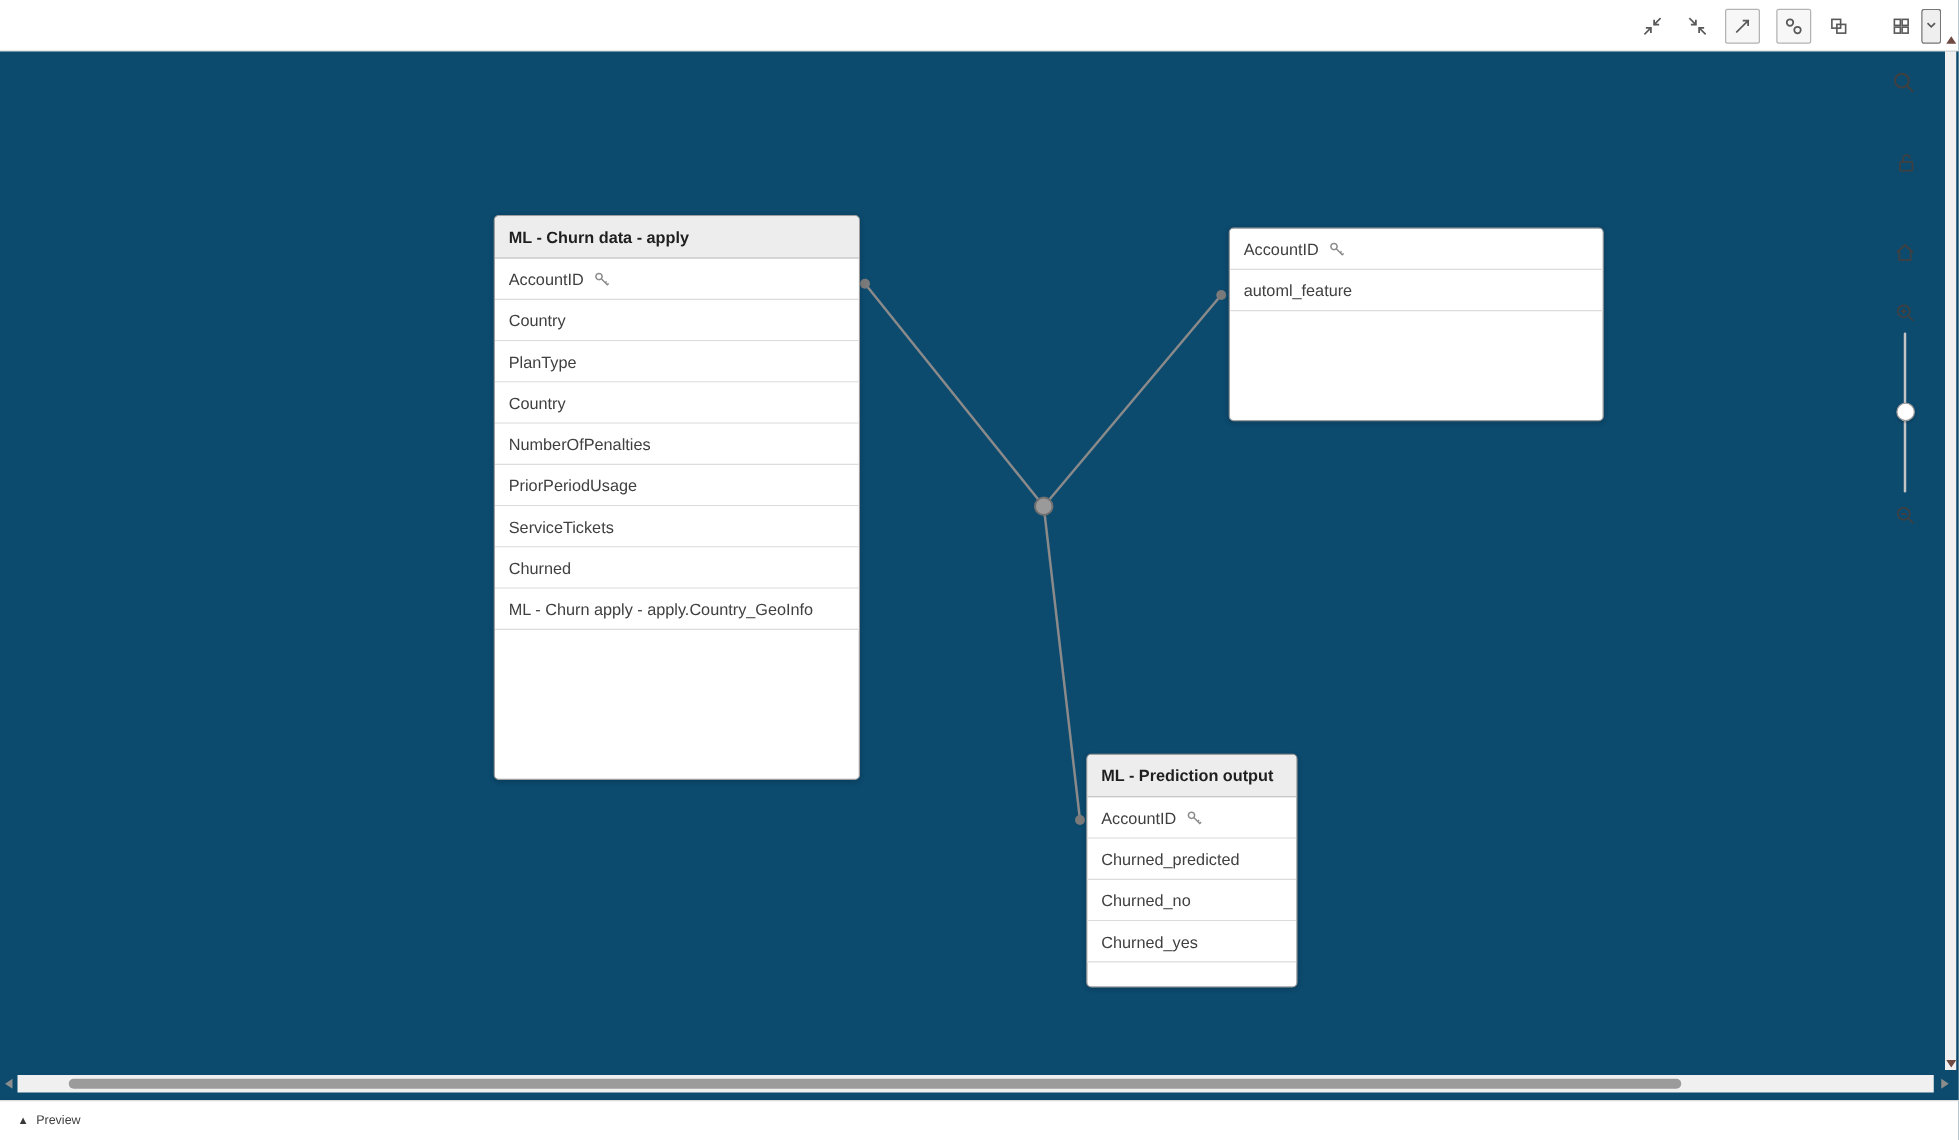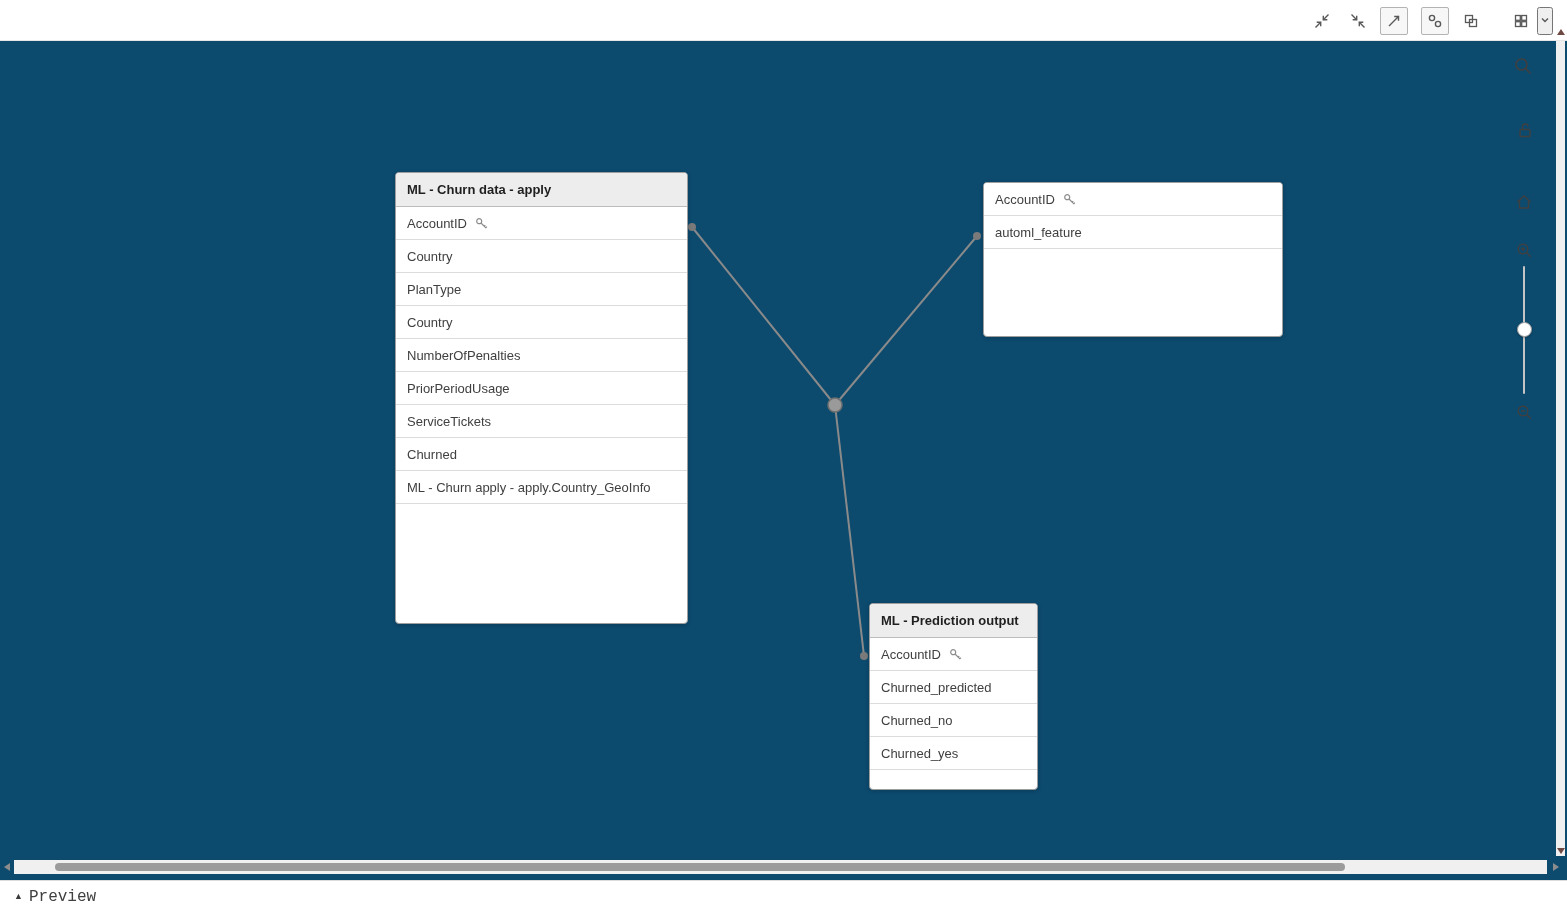--- a/index.html
+++ b/index.html
@@ -44,21 +44,21 @@
   .hscroll-right { left:1553px; border-top:4px solid transparent; border-bottom:4px solid transparent; border-left:6px solid #8c8c8c; }
   .vscroll-track { position:absolute; left:1556px; top:41px; width:9px; height:815px; background:#f0f0f0; z-index:4; }
   .vscroll-arrow { position:absolute; left:1557px; width:0; height:0; z-index:6; cursor:pointer; }
   .vscroll-up   { top:29px;  border-left:4px solid transparent; border-right:4px solid transparent; border-bottom:6px solid #6e4a42; }
   .vscroll-down { top:848px; border-left:4px solid transparent; border-right:4px solid transparent; border-top:6px solid #6e4a42; }
 
   
   .footer { position:absolute; left:0; top:880px; width:1567px; height:32px; background:#ffffff; border-top:1px solid #dcdcdc; z-index:6; display:flex; align-items:center; padding:0 14px; }
   .preview-toggle { display:flex; align-items:center; gap:6px; background:transparent; border:none; cursor:pointer; font-family:"Liberation Sans", sans-serif; }
   .preview-tri { font-size:9px; color:#3a3a3a; line-height:1; }
-  .preview-label { font-size:16px; color:#404040;font-family:Liberation Mono, monospace; }
+  .preview-label { font-size:10px; color:#404040; }
 </style>
 </head>
 <body>
 
 <div class="app">
 
   <header class="topbar">
     <div class="topbar-icons">
 
       <button class="tb-btn">

